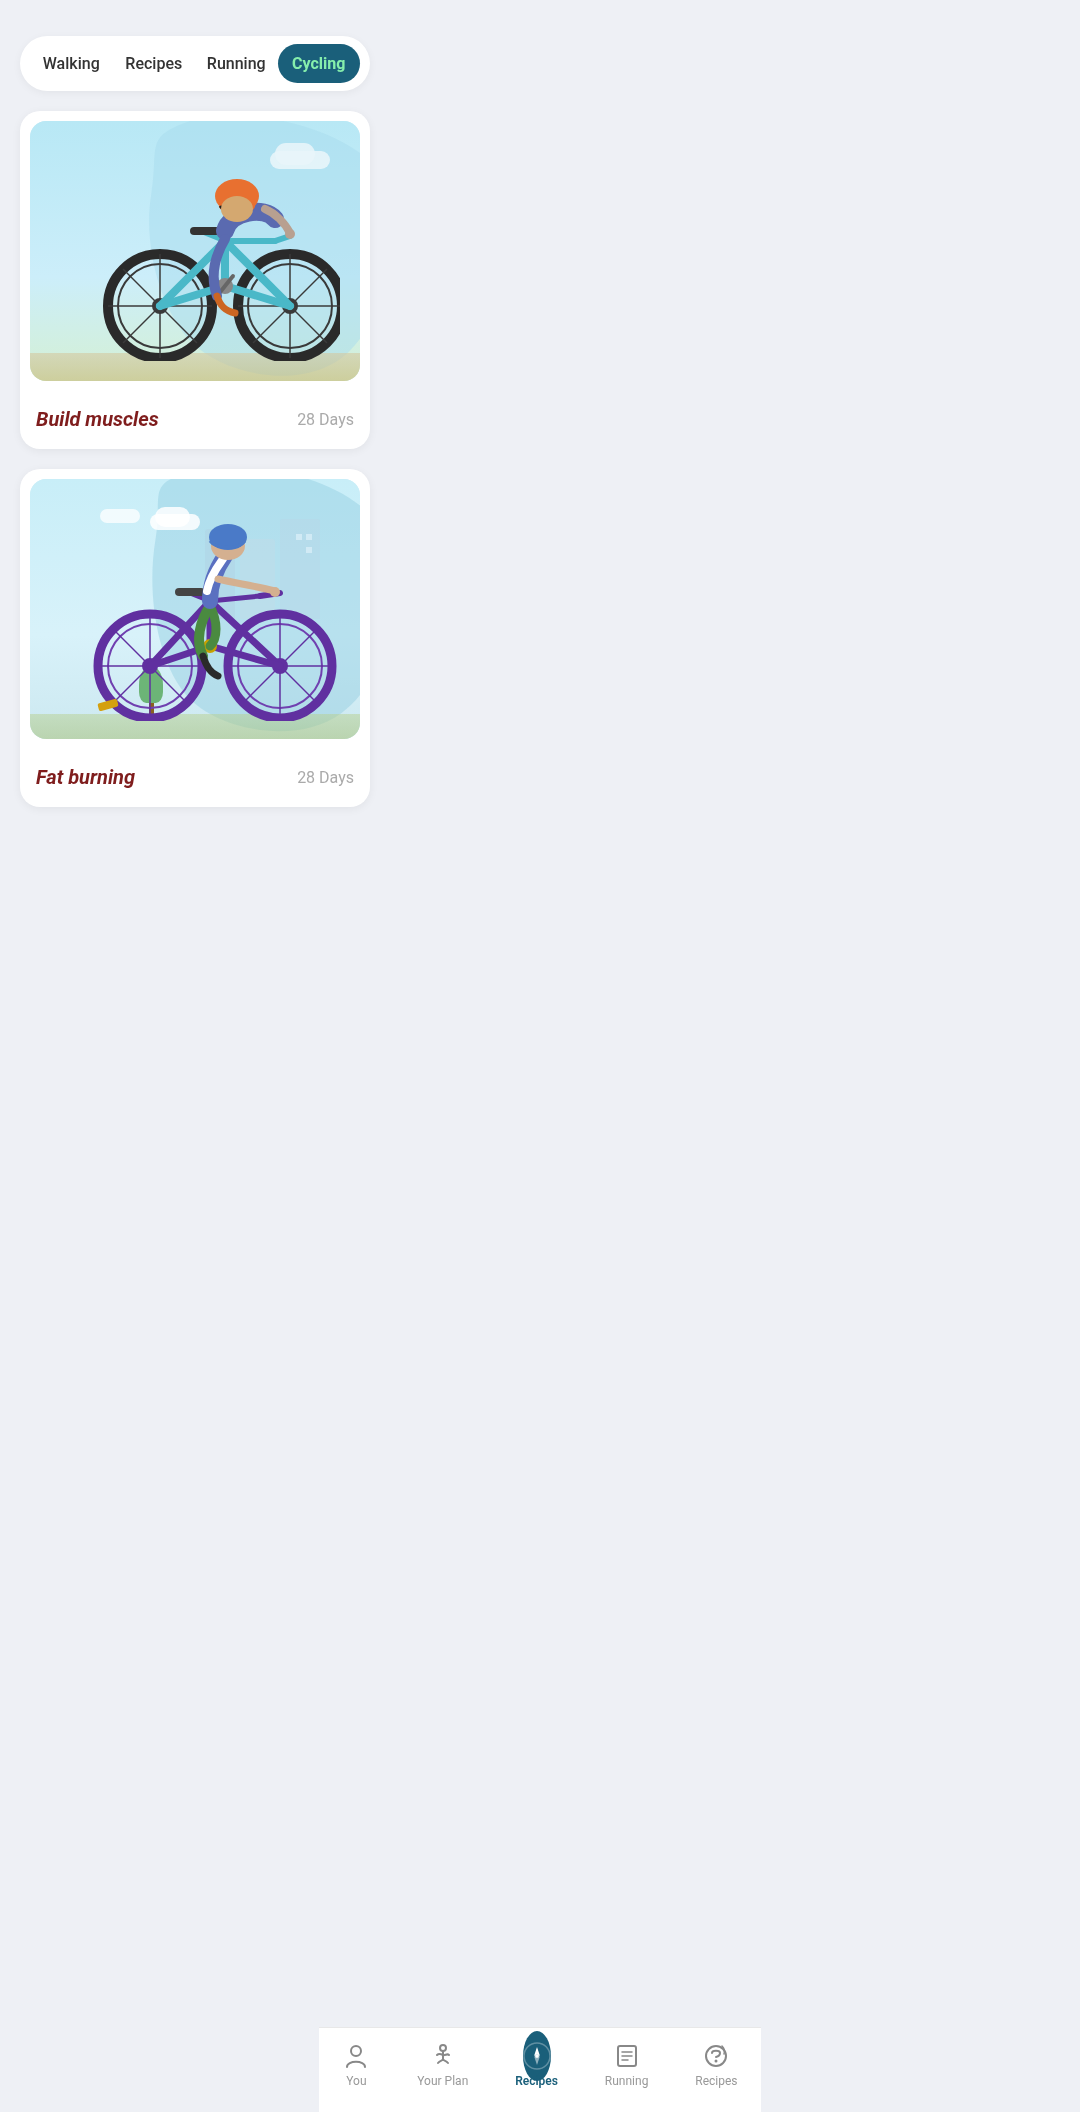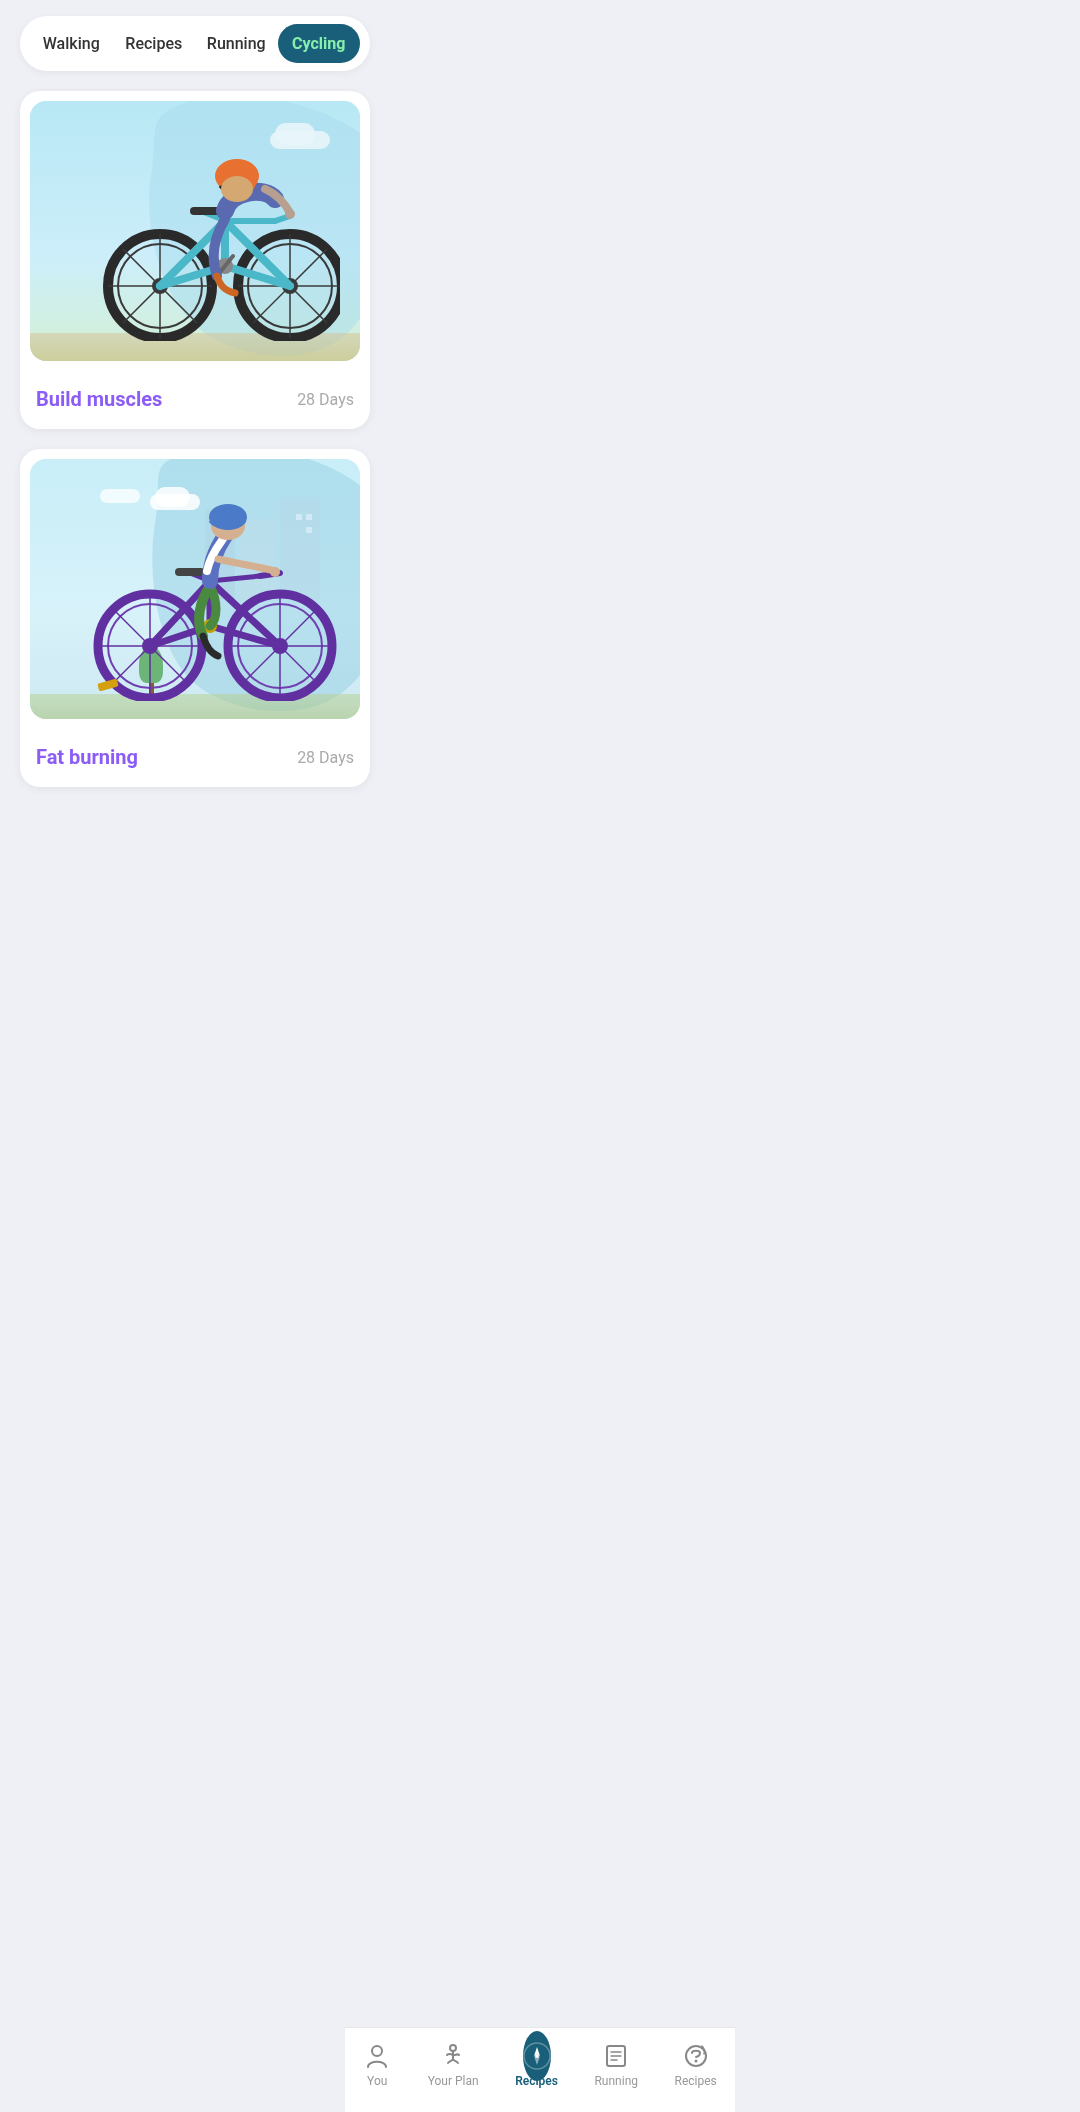--- a/index.html
+++ b/index.html
@@ -28,20 +28,21 @@
     
     .category-tabs {
       background: #ffffff;
       border-radius: 50px;
       display: flex;
       align-items: center;
       padding: 8px 10px;
       gap: 0;
       margin-bottom: 20px;
       box-shadow: 0 2px 8px rgba(0,0,0,0.05);
+      margin-top: 20px;
     }
 
     .tab-item {
       flex: 1;
       text-align: center;
       padding: 10px 8px;
       font-size: 16px;
       font-weight: 500;
       color: #333;
       cursor: pointer;
@@ -93,37 +94,38 @@
     .card-footer {
       padding: 16px 16px 18px 16px;
       display: flex;
       align-items: center;
       justify-content: space-between;
     }
 
     .card-title {
       font-size: 20px;
       font-weight: 700;
-      color: #8b5cf6;
+      color: #7f1d1d;
+      font-style: italic;
     }
 
     .card-duration {
       font-size: 16px;
       color: #aaa;
       font-weight: 400;
       text-align: center;
     }
 
     
     .bottom-nav {
       position: fixed;
       bottom: 0;
       left: 50%;
       transform: translateX(-50%);
-      width: 390px;
+      width: 442px;
       background: #ffffff;
       border-top: 1px solid #e8e8e8;
       display: flex;
       align-items: flex-start;
       justify-content: space-around;
       padding: 10px 0 20px 0;
       z-index: 100;
     }
 
     .nav-item {

